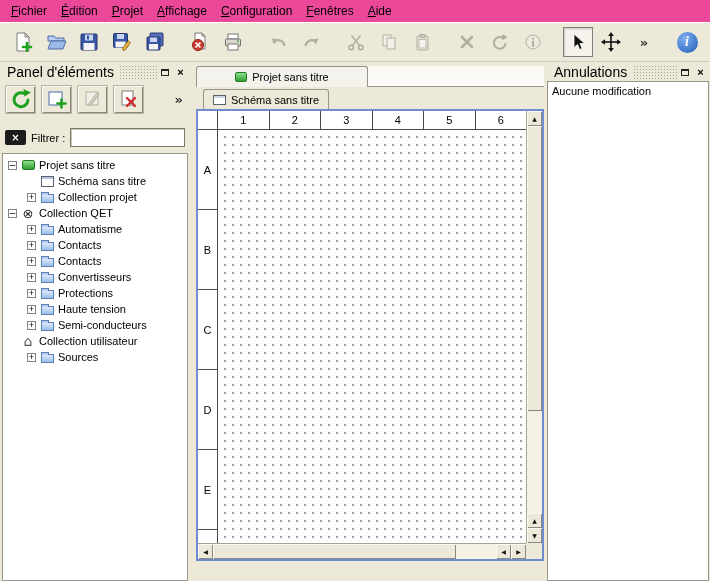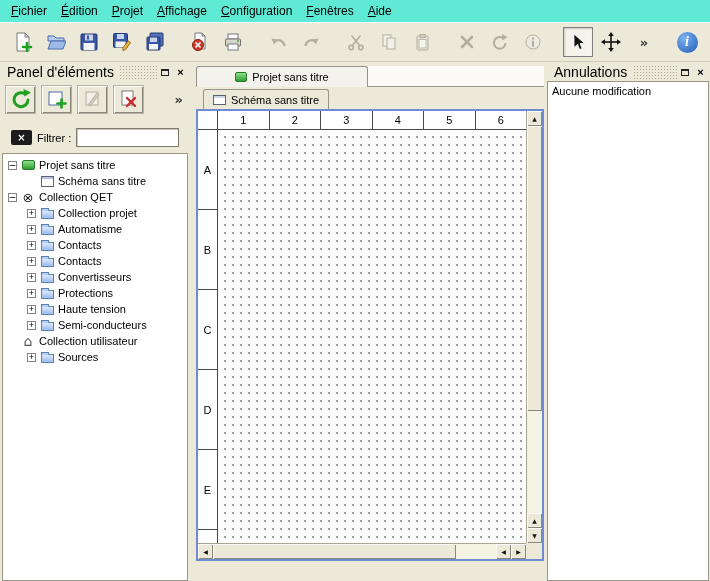--- a/index.html
+++ b/index.html
@@ -3,21 +3,21 @@
 <meta charset="utf-8">
 <style>
   *{margin:0;padding:0;box-sizing:border-box;}
   html,body{width:710px;height:581px;overflow:hidden;}
   body{font-family:"Liberation Sans",sans-serif;font-size:11px;color:#000;background:#ece9d8;}
   .glyph{font-family:"DejaVu Sans",sans-serif;}
 
   .app{width:710px;height:581px;display:flex;flex-direction:column;}
 
   
-  .menubar{height:22px;display:flex;align-items:center;padding-left:4px;background:#5eead4;}
+  .menubar{height:22px;display:flex;align-items:center;padding-left:4px;background:#ec4899;}
   .menu-item{display:inline-block;padding:3px 7px;font-size:12px;cursor:default;}
   .menu-item::first-letter{text-decoration:underline;}
 
   
   .toolbar{height:40px;display:flex;align-items:center;padding:0 14px 0 8px;gap:3px;
            border-top:1px solid #fff;border-bottom:1px solid #cfccbd;background:#ece9d8;}
   .tb-group{display:flex;align-items:center;gap:3px;margin-right:12px;}
   .tb-btn{width:30px;height:30px;display:flex;align-items:center;justify-content:center;border:1px solid transparent;}
   .tb-btn.checked{background:#f5f3ec;border:1px solid #7f7f7f;box-shadow:inset 1px 1px 2px rgba(0,0,0,.18);}
   .g-chevron::before{content:"»";font-size:13px;font-weight:bold;color:#333;}
@@ -42,21 +42,21 @@
   .g-close::before{content:"×";font-size:11px;font-weight:bold;line-height:1;}
 
   
   .panel-toolbar{height:38px;flex:none;display:flex;align-items:center;gap:5px;padding:4px 5px;}
   .panel-btn{width:31px;height:29px;background:#ece9d8;
      box-shadow:inset 1px 1px 0 #fbfaf5, inset -1px -1px 0 #8a877c;border:1px solid #b7b3a4;
      display:flex;align-items:center;justify-content:center;}
   .panel-chevron{margin-left:auto;margin-right:2px;}
 
   
-  .filter-row{display:flex;align-items:center;gap:5px;padding:0 11px;margin:10px 0 6px 0;flex:none;}
+  .filter-row{display:flex;align-items:center;gap:5px;padding:0 5px;margin:10px 0 6px 0;flex:none;}
   .filter-clear{width:21px;height:15px;background:#1c1c1c;border-radius:2px;color:#fff;
      display:flex;align-items:center;justify-content:center;font-size:10px;font-weight:bold;line-height:1;}
   .filter-clear::before{content:"×";}
   .filter-label{white-space:nowrap;}
   .filter-input{flex:1;height:19px;min-width:0;background:#fff;border:1px solid #7d7a6e;
      box-shadow:inset 1px 1px 0 #c9c6b8;font:11px "Liberation Sans",sans-serif;padding:0 3px;}
 
   
   .tree{flex:1;background:#fff;border:1px solid #9a9786;margin:0 2px 0 2px;overflow:hidden;padding-top:3px;}
   .tree-row{height:16px;display:flex;align-items:center;padding-left:5px;gap:4px;}
@@ -356,31 +356,31 @@
         </div>
         <div class="tree-row">
           <span class="indent"></span>
             <span class="spacer9"></span>
           <span class="ticon schema">
               <i></i>
             </span>
           <span class="tree-label">Schéma sans titre</span>
         </div>
         <div class="tree-row">
+          <span class="indent"></span>
+          <span class="expander plus"></span>
+          <span class="ticon folder">
+              <i></i>
+            </span>
+          <span class="tree-label">Collection projet</span>
+        </div>
+        <div class="tree-row">
           <span class="expander minus"></span>
           <span class="ticon qet"></span>
           <span class="tree-label">Collection QET</span>
-        </div>
-        <div class="tree-row">
-          <span class="indent"></span>
-          <span class="expander plus"></span>
-          <span class="ticon folder">
-              <i></i>
-            </span>
-          <span class="tree-label">Collection projet</span>
         </div>
         <div class="tree-row">
           <span class="indent"></span>
           <span class="expander plus"></span>
           <span class="ticon folder">
               <i></i>
             </span>
           <span class="tree-label">Automatisme</span>
         </div>
         <div class="tree-row">

